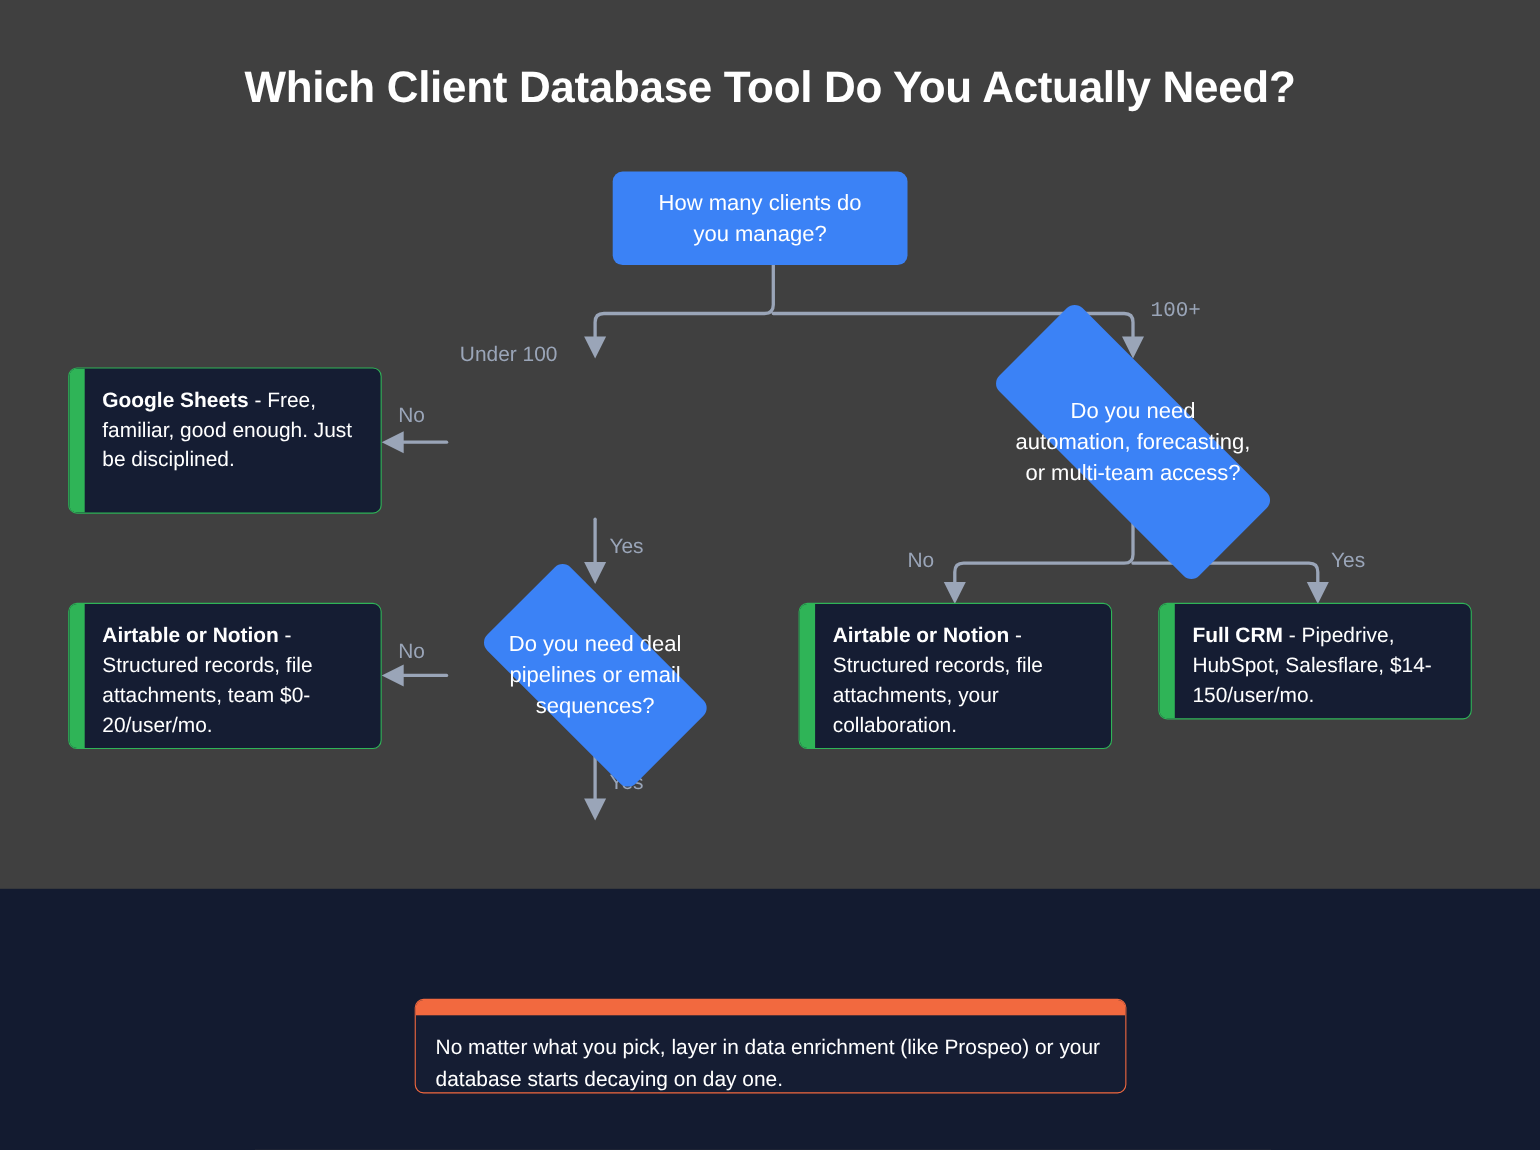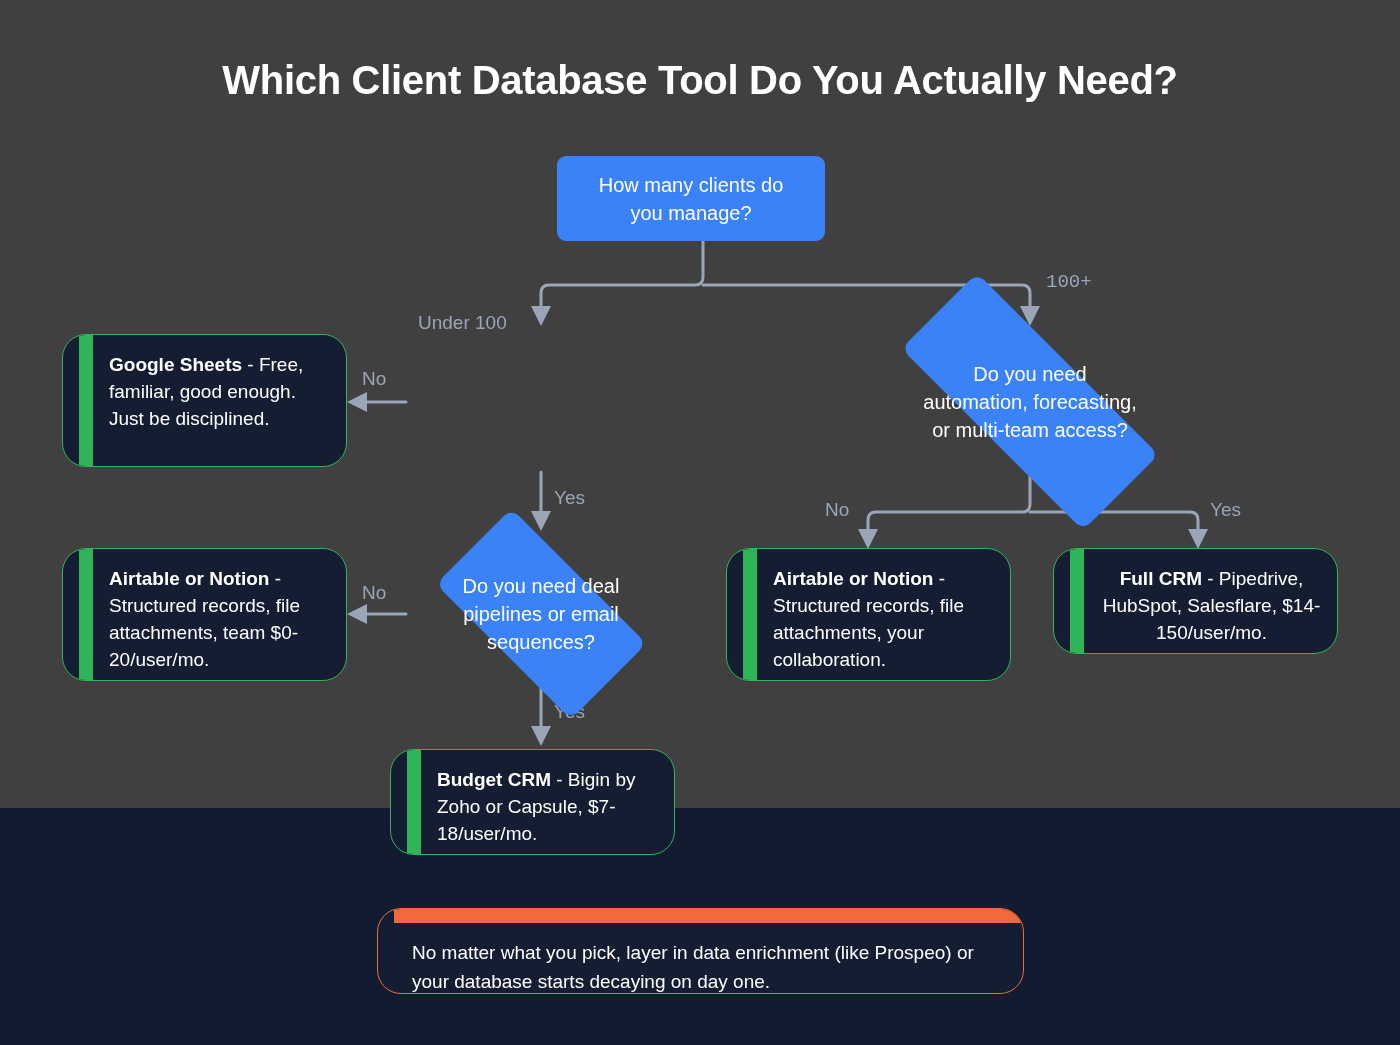--- a/index.html
+++ b/index.html
@@ -107,24 +107,23 @@
     font-size: 20px;
     line-height: 28px;
   }
 
   
   .card {
     position: absolute;
     box-sizing: border-box;
     background: #151d33;
     border: 1.5px solid #2fb457;
-    border-radius: 24px;
+    border-radius: 8px;
     overflow: hidden;
     display: flex;
-    padding-left: 16px;
   }
   .card .accent {
     flex: 0 0 14px;
     background: #2fb457;
   }
   .card .card-body {
     flex: 1 1 auto;
     padding: 16px 14px 16px 16px;
     color: #ffffff;
     font-size: 19px;
@@ -227,28 +226,24 @@
   <div class="card" style="left:62px; top:548px; width:285px; height:133px;">
     <div class="accent"></div>
     <div class="card-body"><b>Airtable or Notion</b><span> - Structured records, file attachments, team $0-20/user/mo.</span></div>
   </div>
 
   <div class="card" style="left:726px; top:548px; width:285px; height:133px;">
     <div class="accent"></div>
     <div class="card-body"><b>Airtable or Notion</b><span> - Structured records, file attachments, your collaboration.</span></div>
   </div>
 
-  <div class="card" style="left:1053px; top:548px; width:285px; height:106px;text-align:center;">
+  <div class="card" style="left:1053px; top:548px; width:285px; height:106px;">
     <div class="accent"></div>
     <div class="card-body"><b>Full CRM</b><span> - Pipedrive, HubSpot, Salesflare, $14-150/user/mo.</span></div>
   </div>
 
-  <div class="card" style="left:390px; top:749px; width:285px; height:106px;">
-    <div class="accent"></div>
-    <div class="card-body"><b>Budget CRM</b><span> - Bigin by Zoho or Capsule, $7-18/user/mo.</span></div>
-  </div>
 
   <div class="card note" style="left:377px; top:908px; width:647px; height:86px;flex-direction:column;">
     <div class="accent"></div>
     <div class="card-body">No matter what you pick, layer in data enrichment (like Prospeo) or your database starts decaying on day one.</div>
   </div>
 
 </div>
 
 </body></html>

